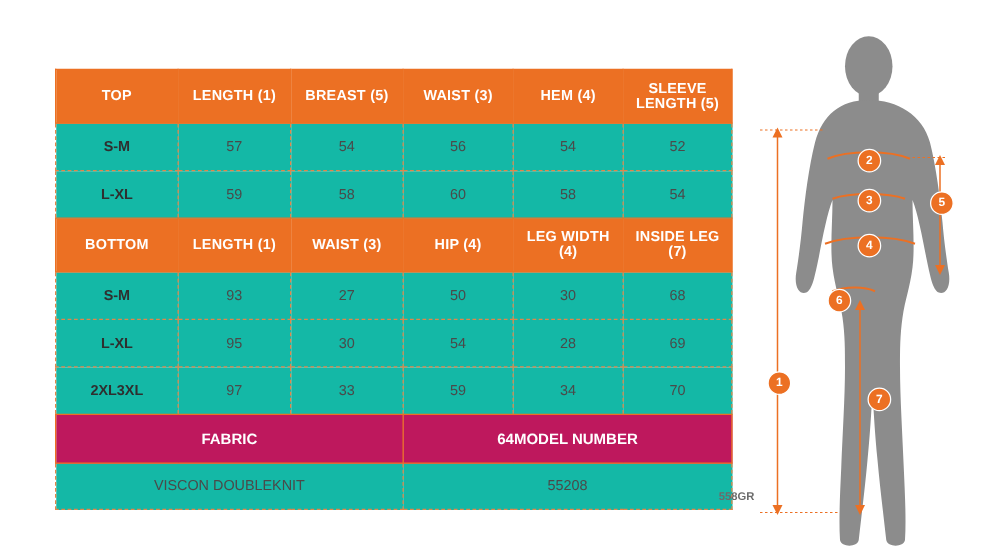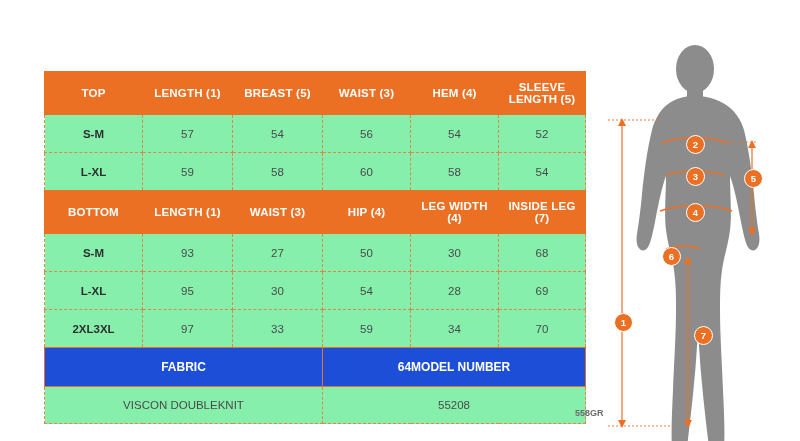--- a/index.html
+++ b/index.html
@@ -11,21 +11,20 @@
     height: 441px;
     background: #ffffff;
     font-family: "Liberation Sans", sans-serif;
     overflow: hidden;
     position: relative;
   }
   .page {
     position: relative;
     width: 800px;
     height: 312px;
-    margin-top: 16px;
   }
 
   
   .table-wrap {
     position: absolute;
     left: 44px;
     top: 55px;
     width: 541px;
   }
   table.size-table {
@@ -34,21 +33,21 @@
     table-layout: fixed;
   }
   table.size-table td {
     border: 1px dashed #e3864a;
     text-align: center;
     vertical-align: middle;
     font-size: 11px;
     color: #3b3b3b;
     height: 33px;
     padding: 2px 2px;
-    background: #86efac;
+    background: #14b8a6;
   }
   table.size-table tr.header-row td {
     background: #ec7023;
     color: #ffffff;
     font-weight: bold;
     font-size: 11.5px;
     border: 1px solid #ec7023;
     height: 38px;
     letter-spacing: .2px;
   }
@@ -56,21 +55,21 @@
     font-weight: bold;
     color: #2f2f2f;
     font-size: 11.5px;
   }
   table.size-table td.val {
     font-size: 11.5px;
     color: #4a4a4a;
     text-align: center;
   }
   tr.fabric-row td {
-    background: #1d4ed8;
+    background: #be185d;
     color: #ffffff;
     font-weight: bold;
     font-size: 12px;
     border: 1px solid #ec7023;
     height: 34px;
   }
   tr.fabric-val td {
     font-size: 11.5px;
     color: #4a4a4a;
     height: 32px;

